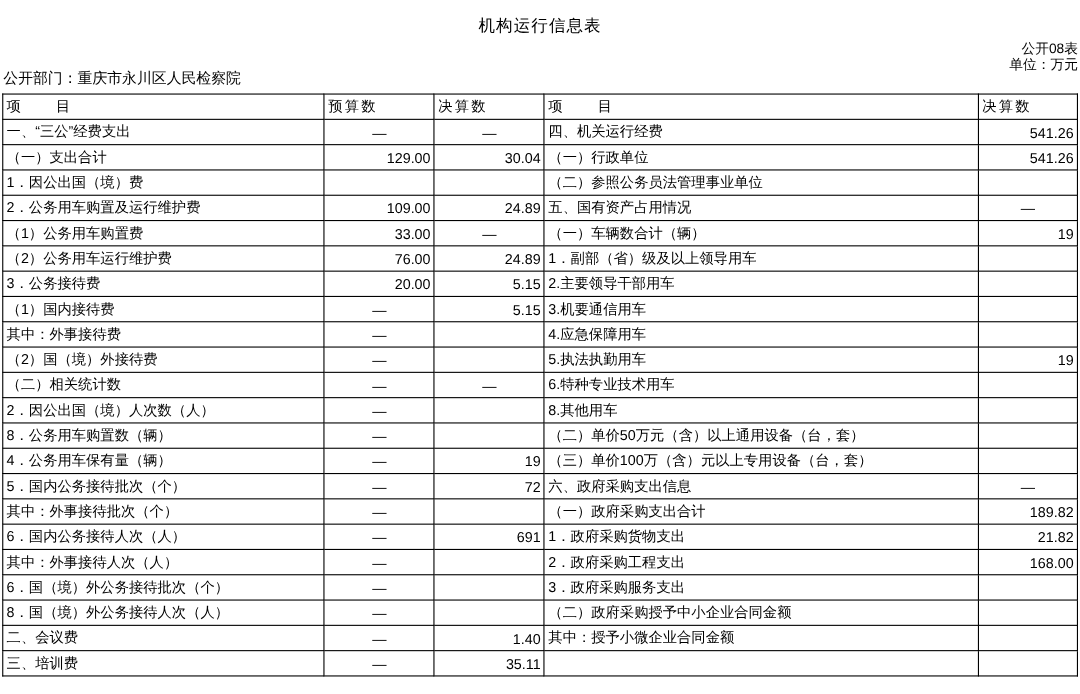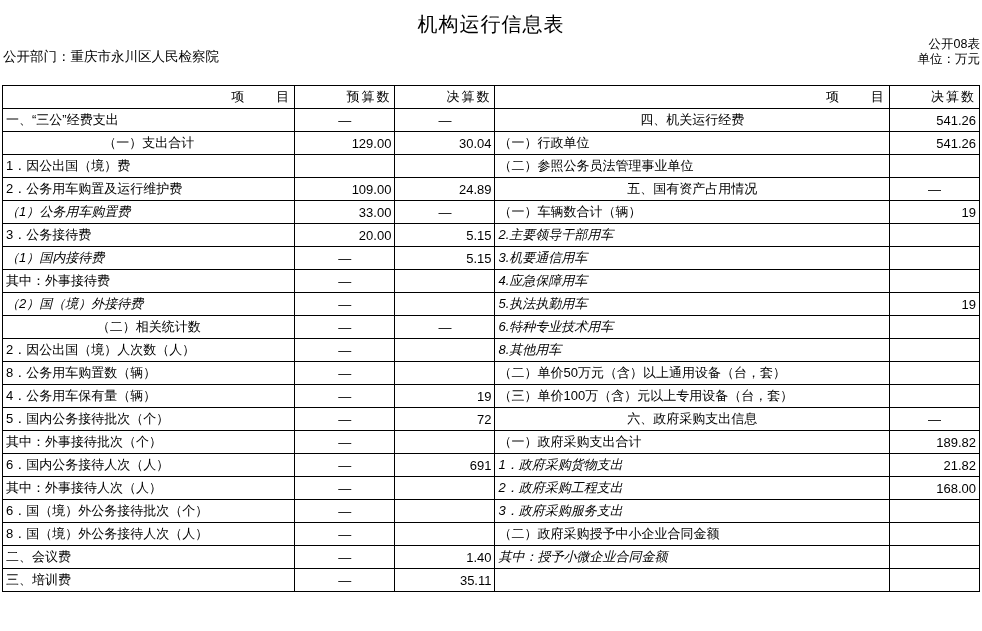--- a/index.html
+++ b/index.html
@@ -15,36 +15,36 @@
     overflow: hidden;
   }
   .page {
     position: relative;
     width: 982px;
     height: 631px;
     box-sizing: border-box;
   }
   .doc-title {
     text-align: center;
-    font-size: 20px;
+    font-size: 15px;
     line-height: 40px;
     padding-top: 4px;
     font-family: "Liberation Serif", serif;
     letter-spacing: 1px;
   }
   .head-row {
     display: flex;
     align-items: flex-end;
     justify-content: space-between;
     padding: 0 2px 1px 3px;
     height: 40px;
   }
   .dept {
     font-size: 13.5px;
-    padding-bottom: 18px;
+    padding-bottom: 4px;
     margin-top: 36px;
   }
   .meta {
     font-size: 12.5px;
     text-align: right;
     line-height: 15px;
     padding-bottom: 17px;
   }
   table.main {
     border-collapse: collapse;
@@ -55,41 +55,41 @@
   table.main td, table.main th {
     border: 1px solid #000000;
     font-size: 13px;
     height: 22px;
     padding: 0 3px;
     font-weight: normal;
     overflow: hidden;
     white-space: nowrap;
   }
   .colhdr td {
-    text-align: right;
+    text-align: left;
     font-size: 13.5px;
     letter-spacing: 2px;
   }
   .num {
     text-align: right;
     padding-right: 8px;
     font-size: 13px;
   }
   .lbl {
     text-align: left;
   }
   .bold {
     font-weight: bold;
     border-radius: 11px;
   }
   
   .i0 { padding-left: 3px; }
-  .i1 { padding-left: 14px; text-align: center; }
+  .i1 { padding-left: 14px; }
   .i2 { padding-left: 26px; }
-  .i3 { padding-left: 40px; font-style: italic; }
+  .i3 { padding-left: 40px; }
   .i4 { padding-left: 56px; font-family: Liberation Serif, serif; }
   .dash {
     text-align: center;
     font-size: 13px;
   }
 </style>
 </head>
 <body>
 
 <div class="page">
@@ -149,20 +149,27 @@
           <td class="dash">—</td>
         </tr>
         <tr>
           <td class="lbl i3">（1）公务用车购置费</td>
           <td class="num">33.00</td>
           <td class="dash">—</td>
           <td class="lbl i2">（一）车辆数合计（辆）</td>
           <td class="num">19</td>
         </tr>
         <tr>
+          <td class="lbl i3">（2）公务用车运行维护费</td>
+          <td class="num">76.00</td>
+          <td class="num">24.89</td>
+          <td class="lbl i3">1．副部（省）级及以上领导用车</td>
+          <td class="num"></td>
+        </tr>
+        <tr>
           <td class="lbl i2">3．公务接待费</td>
           <td class="num">20.00</td>
           <td class="num">5.15</td>
           <td class="lbl i3">2.主要领导干部用车</td>
           <td class="num"></td>
         </tr>
         <tr>
           <td class="lbl i3">（1）国内接待费</td>
           <td class="dash">—</td>
           <td class="num">5.15</td>

